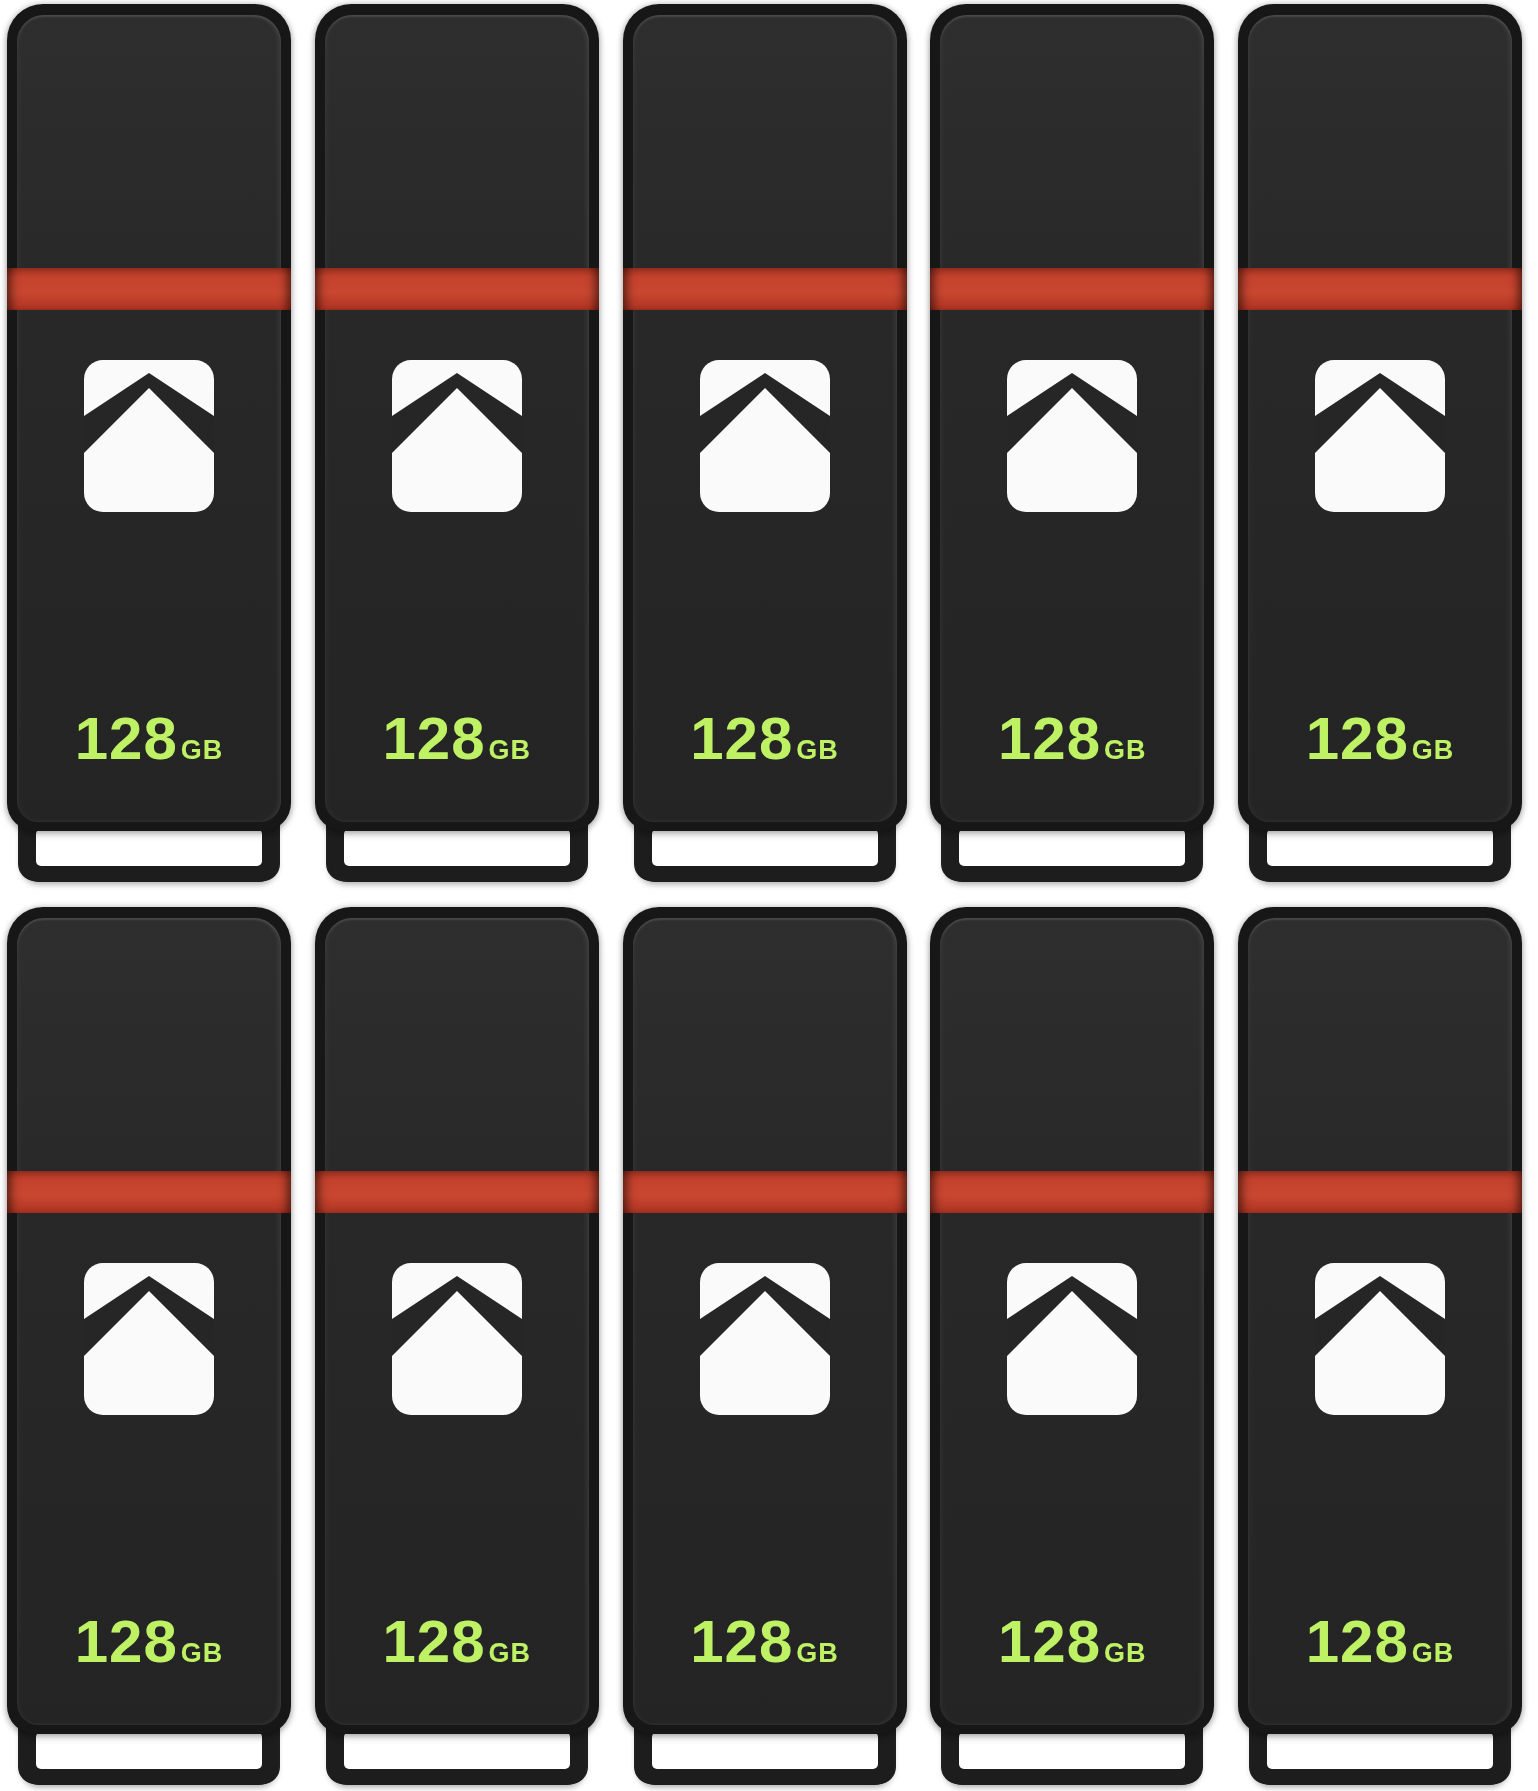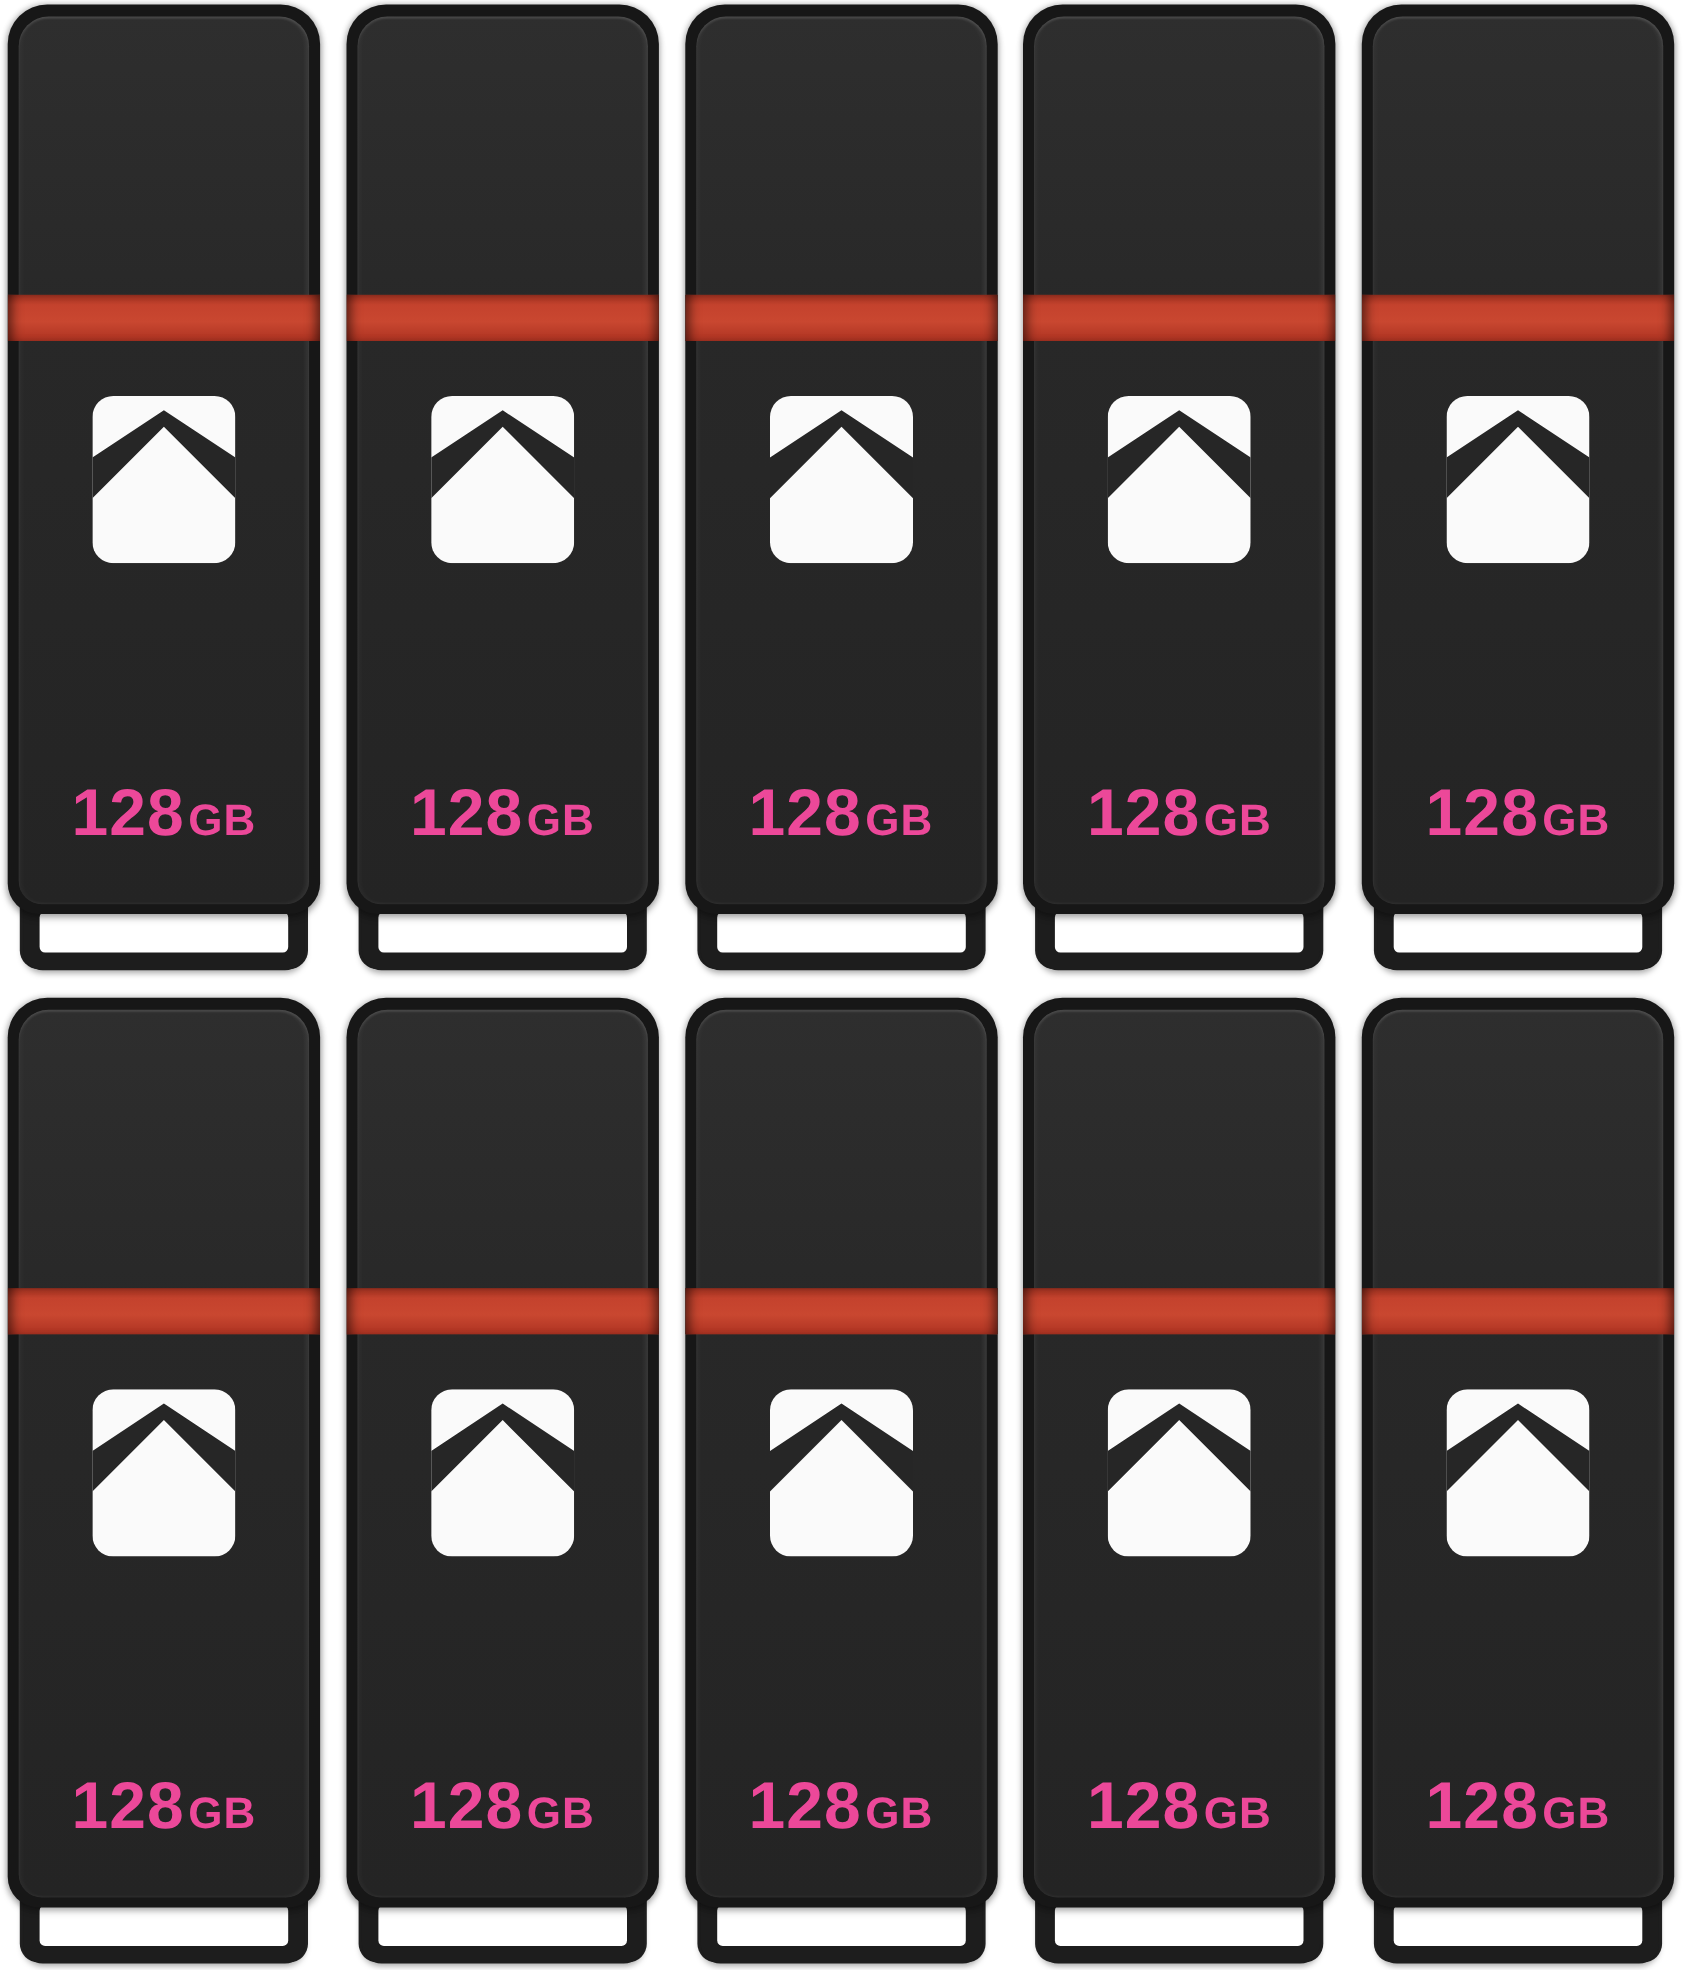--- a/index.html
+++ b/index.html
@@ -56,24 +56,24 @@
       inset 10px 0 10px -6px rgba(0,0,0,0.55),
       inset -10px 0 10px -6px rgba(0,0,0,0.55);
   }
   .logo {
     position: absolute; left: 50%; transform: translateX(-50%);
     top: 356px; width: 130px; height: 152px; display: block;
   }
   .capacity {
     position: absolute; left: 0; right: 0; top: 700px;
     display: flex; align-items: baseline; justify-content: center;
-    color: #ec4899; white-space: nowrap;
+    color: #bef264; white-space: nowrap;
   }
   .capacity .num  { font-size: 60px; font-weight: bold; letter-spacing: 1px; }
-  .capacity .unit { font-size: 40px; font-weight: bold; margin-left: 3px; letter-spacing: 1px; }
+  .capacity .unit { font-size: 27px; font-weight: bold; margin-left: 3px; letter-spacing: 1px; }
 </style>
 </head>
 <body>
 
 <div class="grid">
 
   <div class="row row-1">
 
     <div class="drive">
       <div class="cap-frame">

